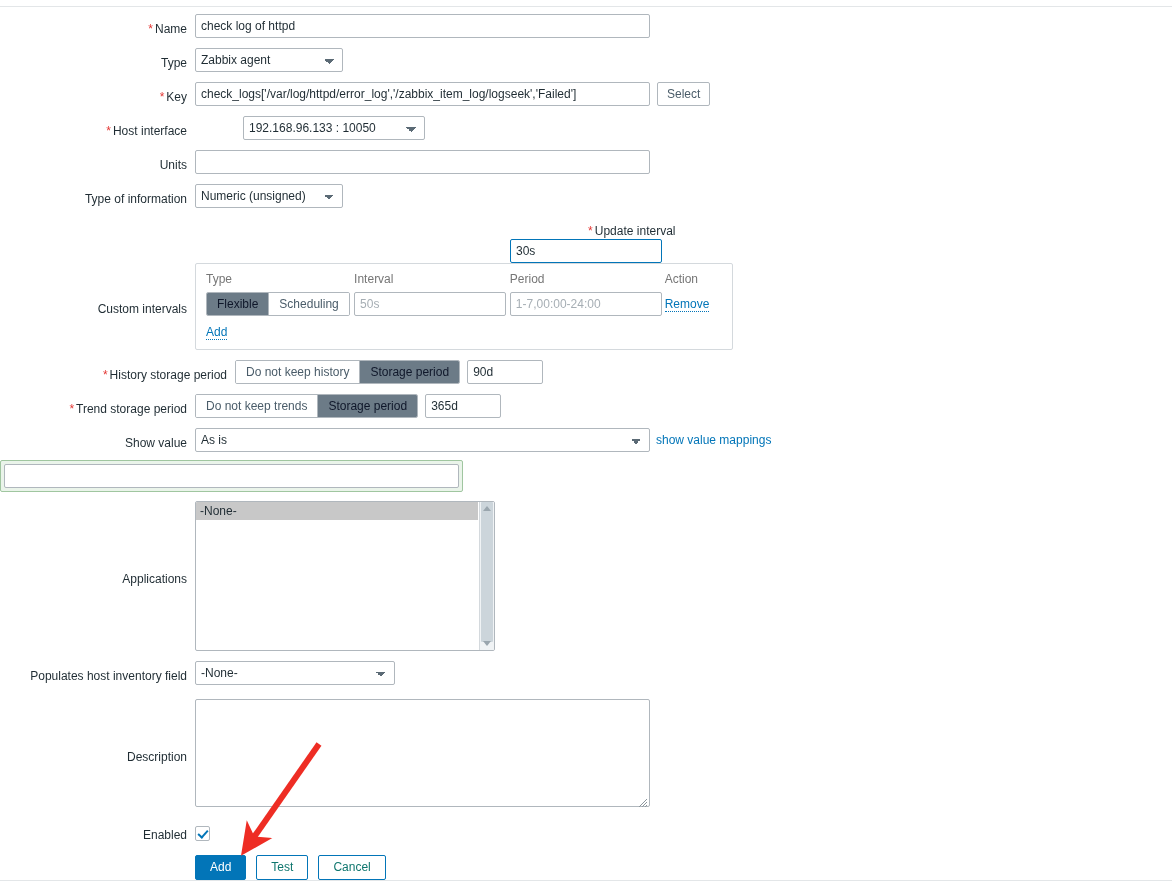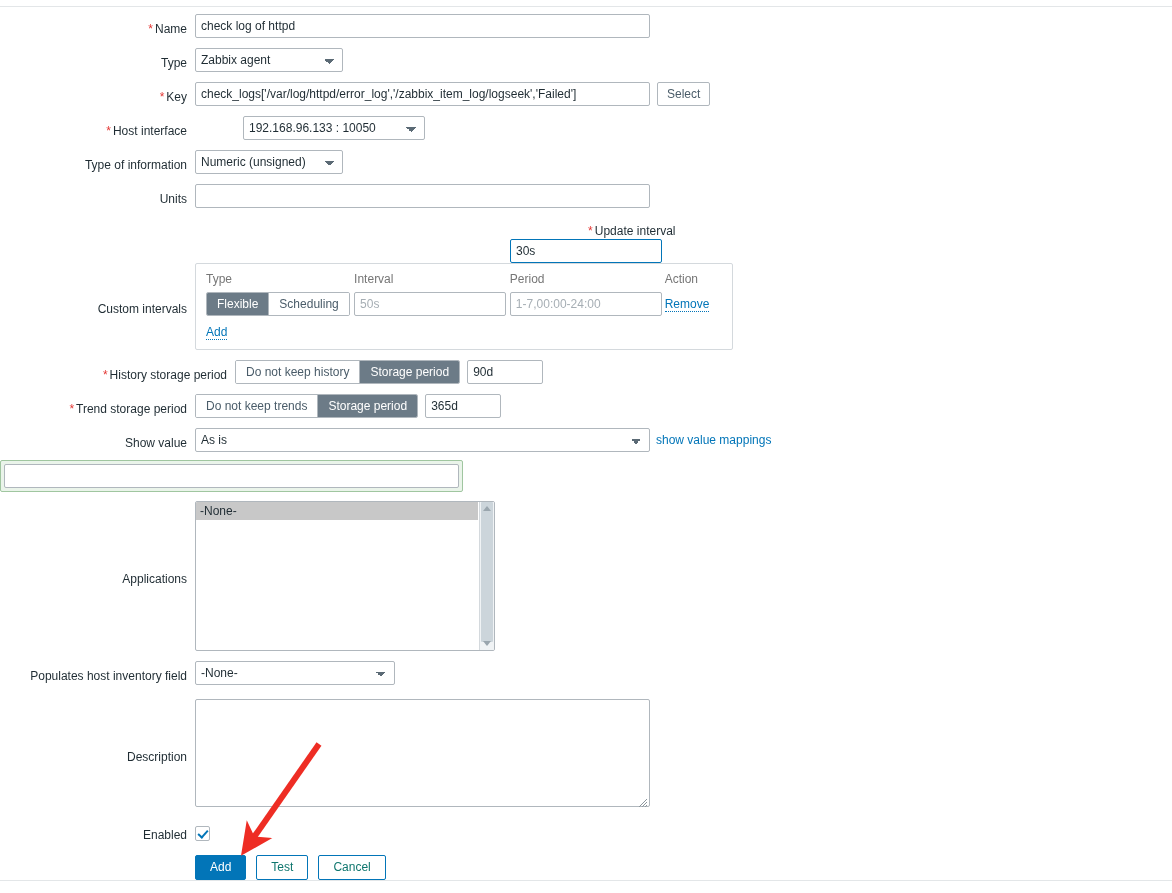--- a/index.html
+++ b/index.html
@@ -88,21 +88,21 @@
   }
   .btn-select { margin-left:7px; }
 
   .radio-group { display:inline-flex; border:1px solid #b0b7bd; border-radius:2px; overflow:hidden; height:24px; }
   .radio-group > span {
     display:inline-flex; align-items:center; justify-content:center;
     padding:0 10px; font-size:12px; color:#4a5c69; background:#fff;
     cursor:pointer; height:22px; border-right:1px solid #b0b7bd;
   }
   .radio-group > span:last-child { border-right:none; }
-  .radio-group > span.on { background:#6c7b87; color:#ffffff; }
+  .radio-group > span.on { background:#6c7b87; color:#0f172a; }
 
   .ci-box {
     border:1px solid #d4d9dd;
     background:#fff;
     width:538px;
     padding:8px 10px 10px 10px;
     border-radius:2px;
   }
   .ci-head { display:flex; font-size:12px; color:#767676; padding-bottom:6px; }
   .ci-head span:nth-child(1){ width:155px; }
@@ -231,32 +231,32 @@
         <span class="req">*</span><span>Host interface</span>
       </div>
       <div class="ctl">
         <select class="sel w-hostif">
           <option>192.168.96.133 : 10050</option>
         </select>
       </div>
     </div>
 
     <div class="row" style="margin-bottom:10px;">
+      <div class="lbl">Units</div>
+      <div class="ctl">
+        <input class="txt w-units" value="" style="">
+      </div>
+    </div>
+
+    <div class="row" style="margin-bottom:10px;">
       <div class="lbl">Type of information</div>
       <div class="ctl">
         <select class="sel w-toi">
           <option>Numeric (unsigned)</option>
         </select>
-      </div>
-    </div>
-
-    <div class="row" style="margin-bottom:10px;">
-      <div class="lbl">Units</div>
-      <div class="ctl">
-        <input class="txt w-units" value="" style="">
       </div>
     </div>
 
     <div class="row" style="flex-direction:column;">
       <div class="lbl">
         <span class="req">*</span><span>Update interval</span>
       </div>
       <div class="ctl">
         <input class="txt w-upd focused" value="30s" style="">
       </div>

